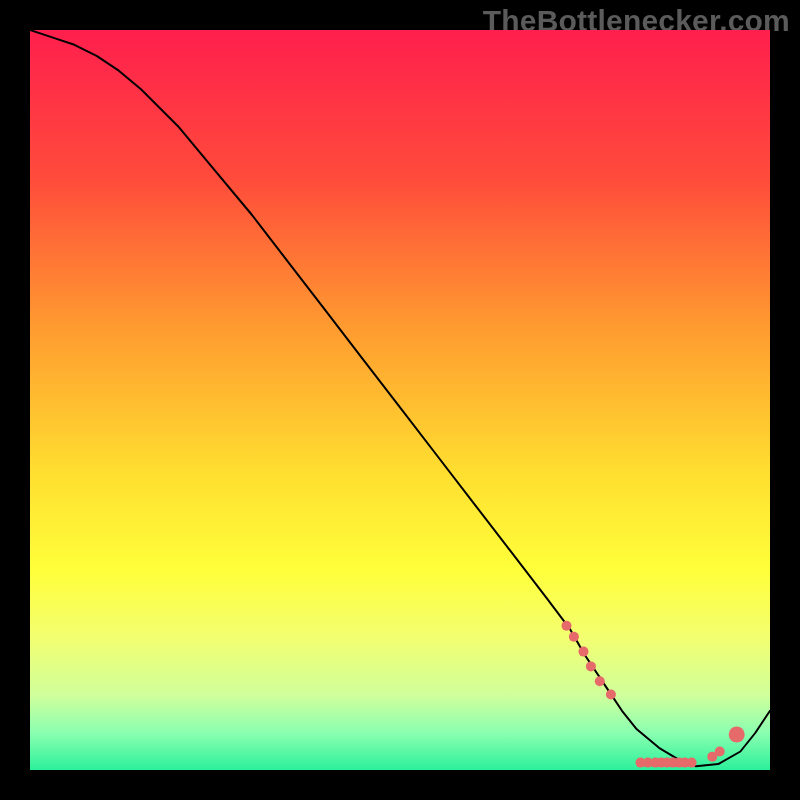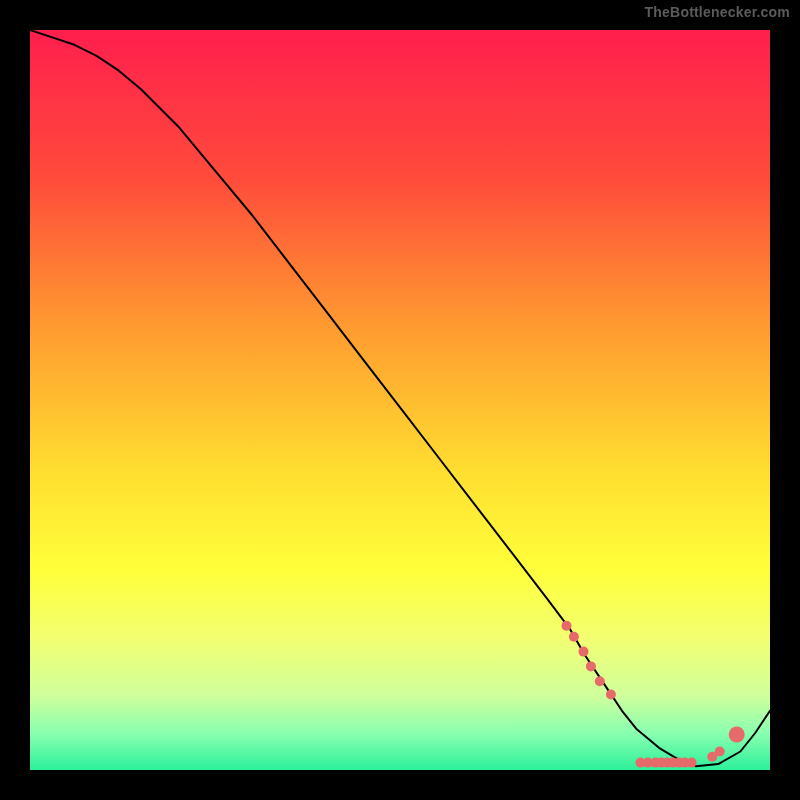--- a/index.html
+++ b/index.html
@@ -15,21 +15,21 @@
     position: relative;
     width: 800px;
     height: 800px;
     background: #000;
   }
   .attribution {
     position: absolute;
     top: 4px;
     right: 10px;
     color: #5b5b5b;
-    font-size: 14px;
+    font-size: 30px;
     font-weight: 600;
     letter-spacing: 0.2px;
   }
   .plot-wrap {
     position: absolute;
     left: 30px;
     top: 30px;
     width: 740px;
     height: 740px;
   }

